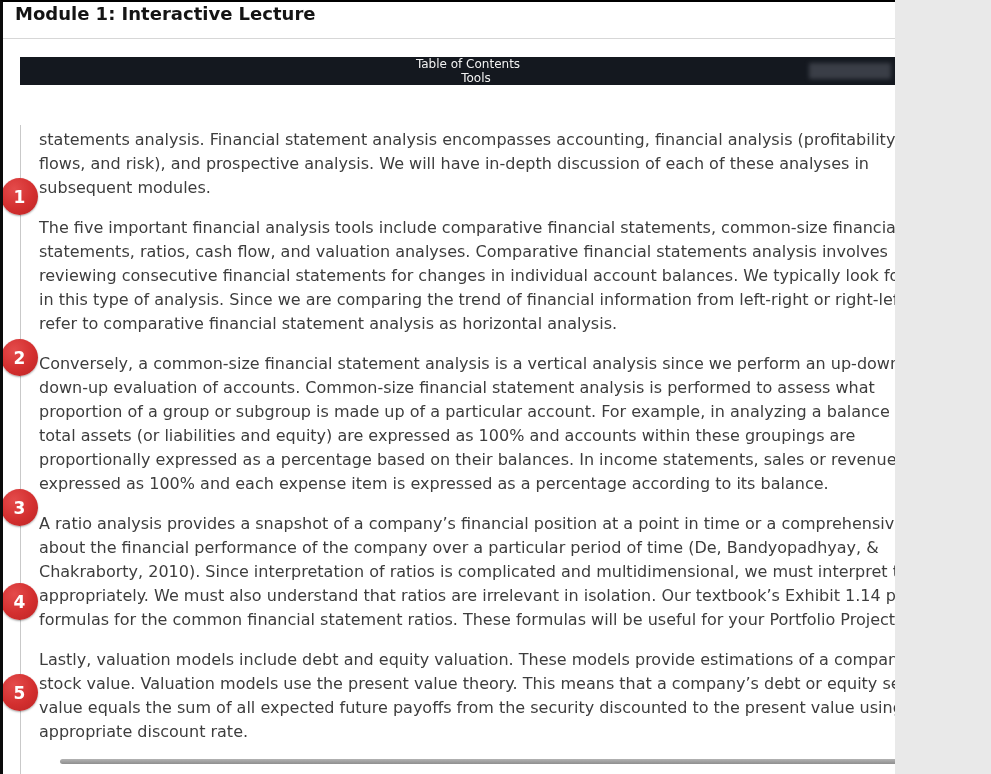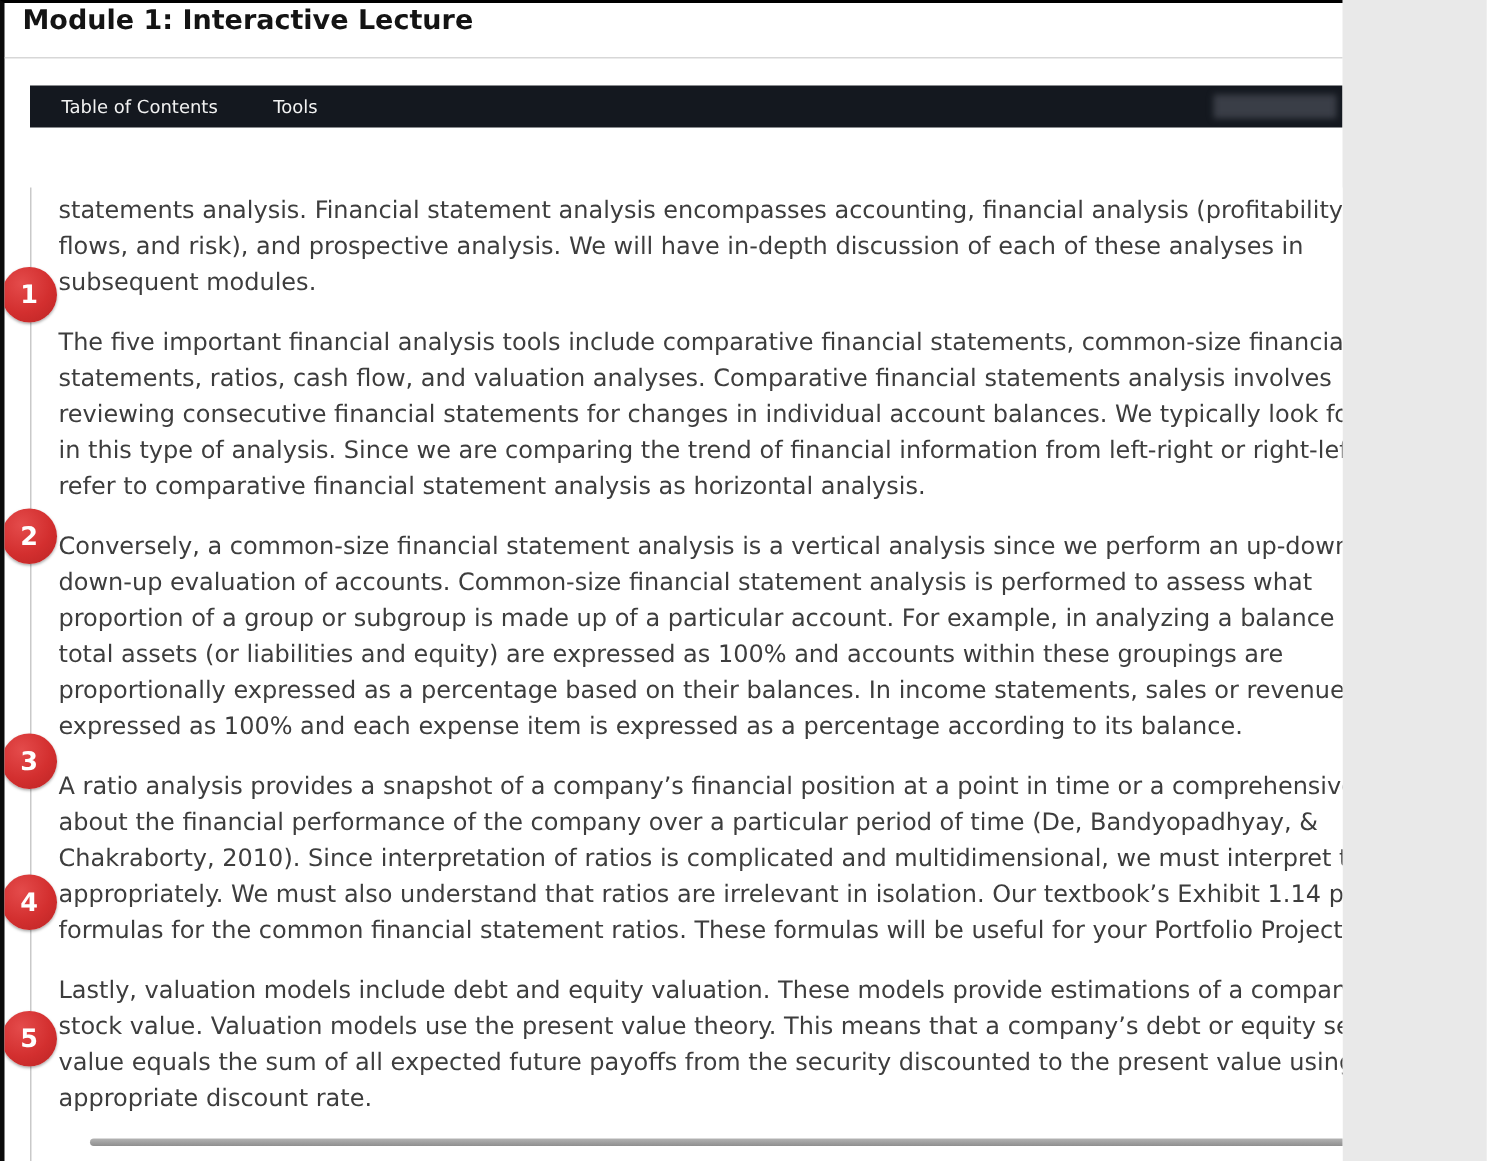--- a/index.html
+++ b/index.html
@@ -20,21 +20,21 @@
   }
   .expand-btn{
     position:absolute; left:958px; top:0; width:27px; height:26px;
     background:#fdfdfd; border:1px solid #b9b9b9; box-sizing:border-box;
     display:flex; align-items:center; justify-content:center; cursor:pointer; padding:0;
   }
   .expand-btn svg{display:block;}
   
   .toolbar{
     position:absolute; left:17px; top:55px; right:0; height:28px;
-    background:#14181f; color:#f2f2f2; display:flex; align-items:center;
+    background:#14181f; color:#f2f2f2; display:flex; align-items:center;flex-direction:column;
   }
   .toolbar .tb-item{
     font-size:12px; color:#f2f2f2; margin-left:21px; cursor:pointer; white-space:nowrap;
   }
   .toolbar .tb-item + .tb-item{margin-left:37px;}
   .tb-blur{
     position:absolute; right:4px; top:6px; width:82px; height:16px;
     background:#3a3e47; filter:blur(2px); border-radius:1px;
   }
   

